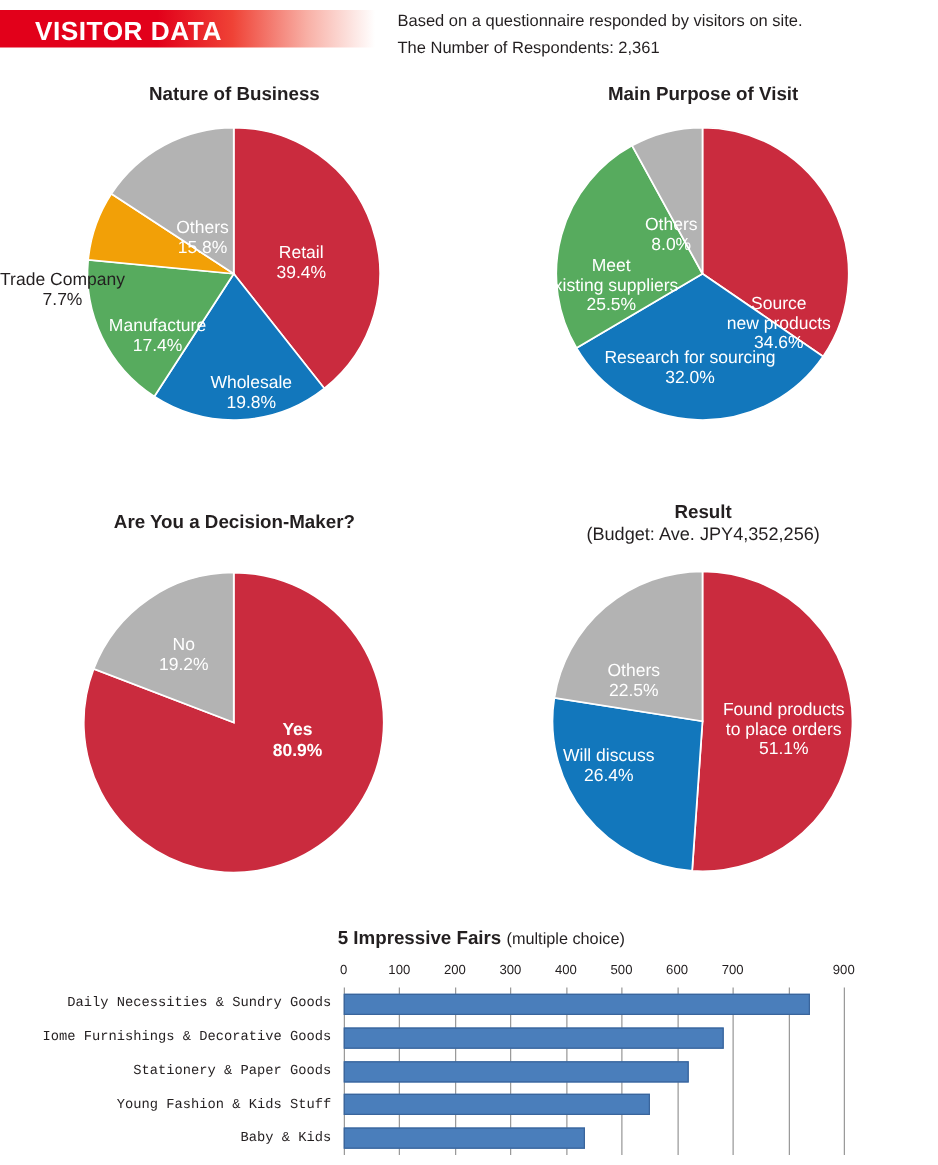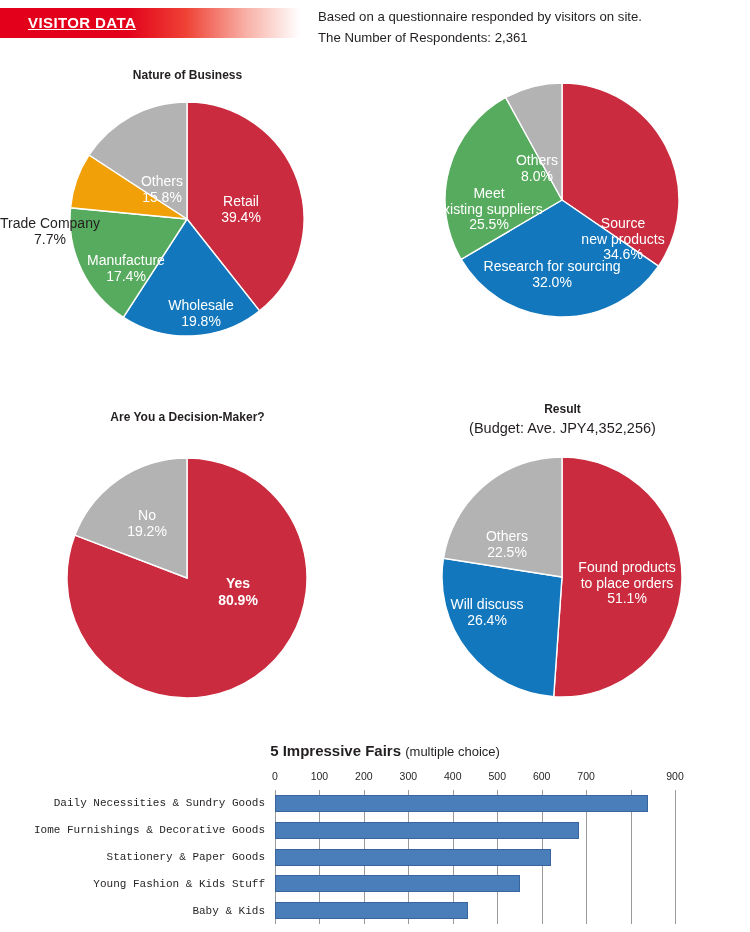--- a/index.html
+++ b/index.html
@@ -19,40 +19,39 @@
   
   #header-banner {
     position: absolute;
     left: 0; top: 8px;
     width: 300px; height: 30px;
     background: linear-gradient(to right, #e2001a 0%, #e2001a 42%, #ef4236 62%, #f8b0a6 82%, #ffffff 100%);
   }
   #header-banner-label {
     position: absolute;
     left: 28px; top: 6px;
-    font-size: 15px;
+    font-size: 21px;
     font-weight: bold;
     letter-spacing: 0.4px;
     color: #ffffff;
-    text-decoration: underline;
   }
   #header-note {
     position: absolute;
     left: 318px; top: 6px;
     width: 420px;
     font-size: 13.2px;
     line-height: 21px;
     color: #231f20;
   }
 
   
   .panel { position: absolute; }
   .panel-title {
     text-align: center;
-    font-size: 12px;
+    font-size: 15px;
     font-weight: bold;
     color: #231f20;
     line-height: 19px;
   }
   .panel-subtitle {
     text-align: center;
     font-size: 14.5px;
     color: #231f20;
     line-height: 19px;
     font-weight: normal;
@@ -162,20 +161,21 @@
       <span class="val">7.7%</span>
     </div>
     <div class="slice-label inside" style="left:125px;top:77px;width:74px;">
       <span>Others</span>
       <span class="val">15.8%</span>
     </div>
   </div>
 </div>
 
 <div class="panel" id="panel-purpose" style="left:375px;top:66px;width:375px;">
+  <div class="panel-title">Main Purpose of Visit</div>
   <div class="pie-wrap" style="margin-top:12px;height:248px;">
     <svg width="375" height="248" viewBox="0 0 375 248">
       <g id="pie-purpose-slices">
           <path d="M 187 122 L 187 5 A 117 117 0 0 1 283.4972306359182 188.1610495654234 Z" fill="#ca2b3e" stroke="#ffffff" stroke-width="1.4"></path>
           <path d="M 187 122 L 283.4972306359182 188.1610495654234 A 117 117 0 0 1 86.1681694638611 181.3459514266253 Z" fill="#1277bc" stroke="#ffffff" stroke-width="1.4"></path>
           <path d="M 187 122 L 86.1681694638611 181.3459514266253 A 117 117 0 0 1 130.68631188405377 19.44382743696049 Z" fill="#57ab5e" stroke="#ffffff" stroke-width="1.4"></path>
           <path d="M 187 122 L 130.68631188405377 19.44382743696049 A 117 117 0 0 1 186.99999999999997 5 Z" fill="#b3b3b3" stroke="#ffffff" stroke-width="1.4"></path>
         </g>
     </svg>
     <div class="slice-label inside" style="left:196px;top:103px;width:104px;margin-top:35px;">

